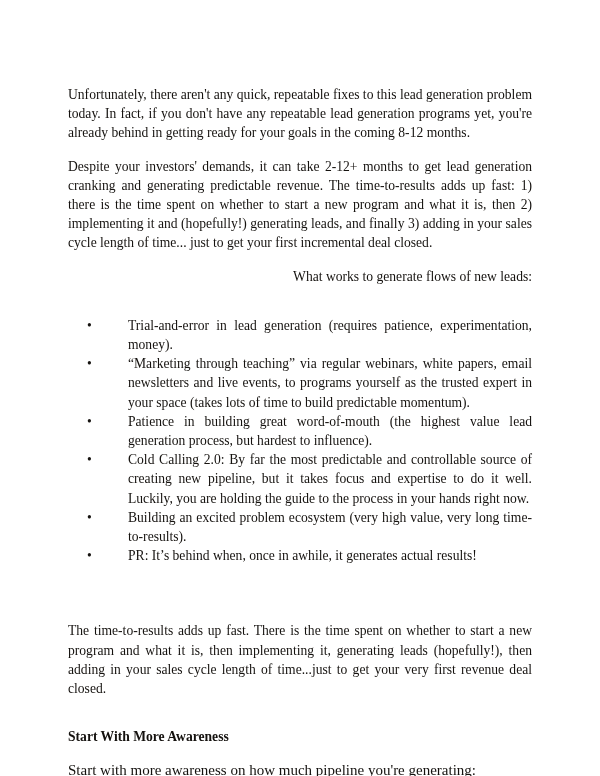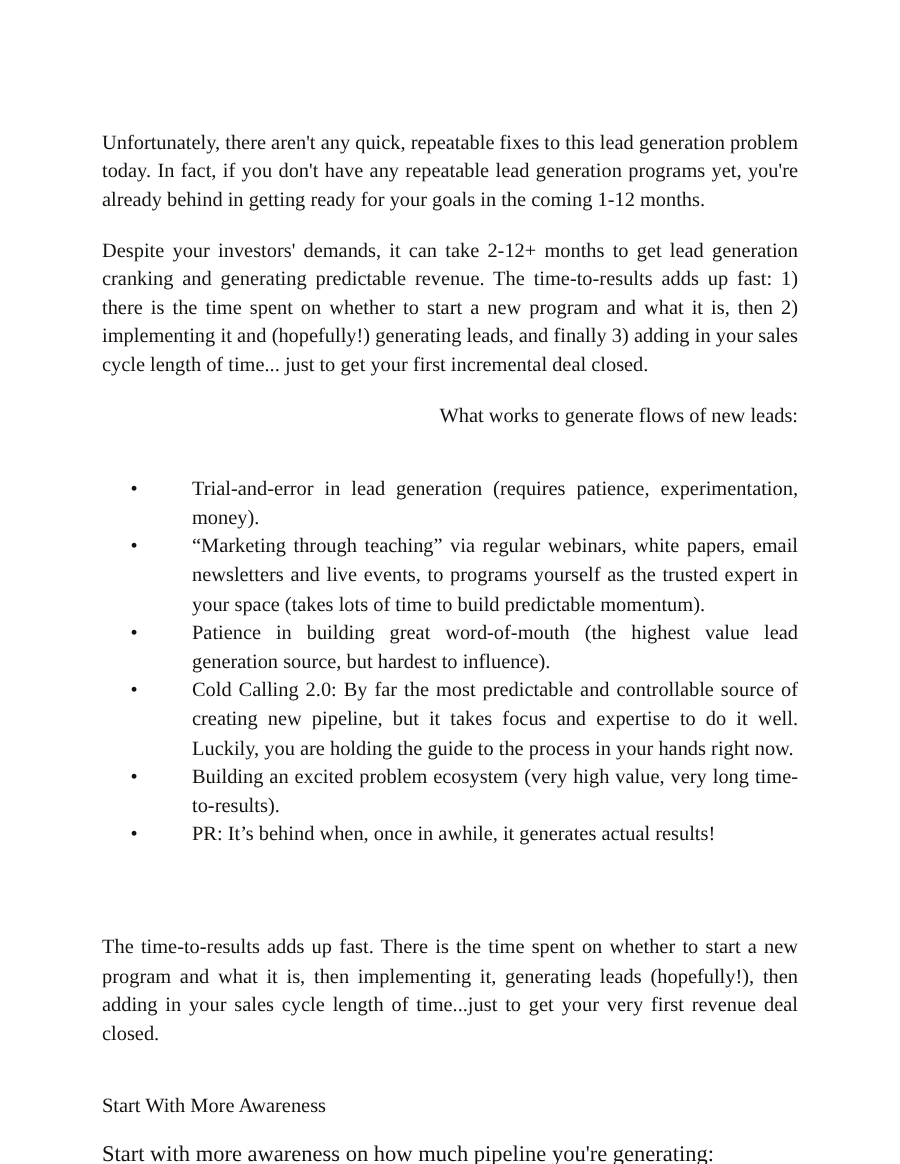--- a/index.html
+++ b/index.html
@@ -72,21 +72,21 @@
     margin-left: 28px;
   }
   .after-list-gap {
     height: 56px;
   }
   h3.section-heading {
     margin: 0 0 0 0;
     padding: 0;
     font-size: 13.6px;
     line-height: 19.2px;
-    font-weight: normal;
+    font-weight: bold;
     text-align: left;
   }
   .pre-heading-gap {
     height: 15px;
   }
   .post-heading-gap {
     height: 15px;
   }
   .closing-line {
     margin: 0;
@@ -94,38 +94,38 @@
     line-height: 19.2px;
     text-align: left;
   }
 </style>
 </head>
 <body>
 
 <div class="page">
   <div class="text-column">
 
-    <p class="body-para">Unfortunately, there aren't any quick, repeatable fixes to this lead generation problem today. In fact, if you don't have any repeatable lead generation programs yet, you're already behind in getting ready for your goals in the coming 1-12 months.</p>
+    <p class="body-para">Unfortunately, there aren't any quick, repeatable fixes to this lead generation problem today. In fact, if you don't have any repeatable lead generation programs yet, you're already behind in getting ready for your goals in the coming 8-12 months.</p>
 
     <p class="body-para">Despite your investors' demands, it can take 2-12+ months to get lead generation cranking and generating predictable revenue. The time-to-results adds up fast: 1) there is the time spent on whether to start a new program and what it is, then 2) implementing it and (hopefully!) generating leads, and finally 3) adding in your sales cycle length of time... just to get your first incremental deal closed.</p>
 
     <p class="lead-in">What works to generate flows of new leads:</p>
 
     <ul class="bullet-list">
       <li>
         <span class="bullet-glyph">•</span>
         <span class="bullet-text">Trial-and-error in lead generation (requires patience, experimentation, money).</span>
       </li>
       <li>
         <span class="bullet-glyph">•</span>
         <span class="bullet-text">“Marketing through teaching” via regular webinars, white papers, email newsletters and live events, to programs yourself as the trusted expert in your space (takes lots of time to build predictable momentum).</span>
       </li>
       <li>
         <span class="bullet-glyph">•</span>
-        <span class="bullet-text">Patience in building great word-of-mouth (the highest value lead generation source, but hardest to influence).</span>
+        <span class="bullet-text">Patience in building great word-of-mouth (the highest value lead generation process, but hardest to influence).</span>
       </li>
       <li>
         <span class="bullet-glyph">•</span>
         <span class="bullet-text">Cold Calling 2.0: By far the most predictable and controllable source of creating new pipeline, but it takes focus and expertise to do it well. Luckily, you are holding the guide to the process in your hands right now.</span>
       </li>
       <li>
         <span class="bullet-glyph">•</span>
         <span class="bullet-text">Building an excited problem ecosystem (very high value, very long time-to-results).</span>
       </li>
       <li>

